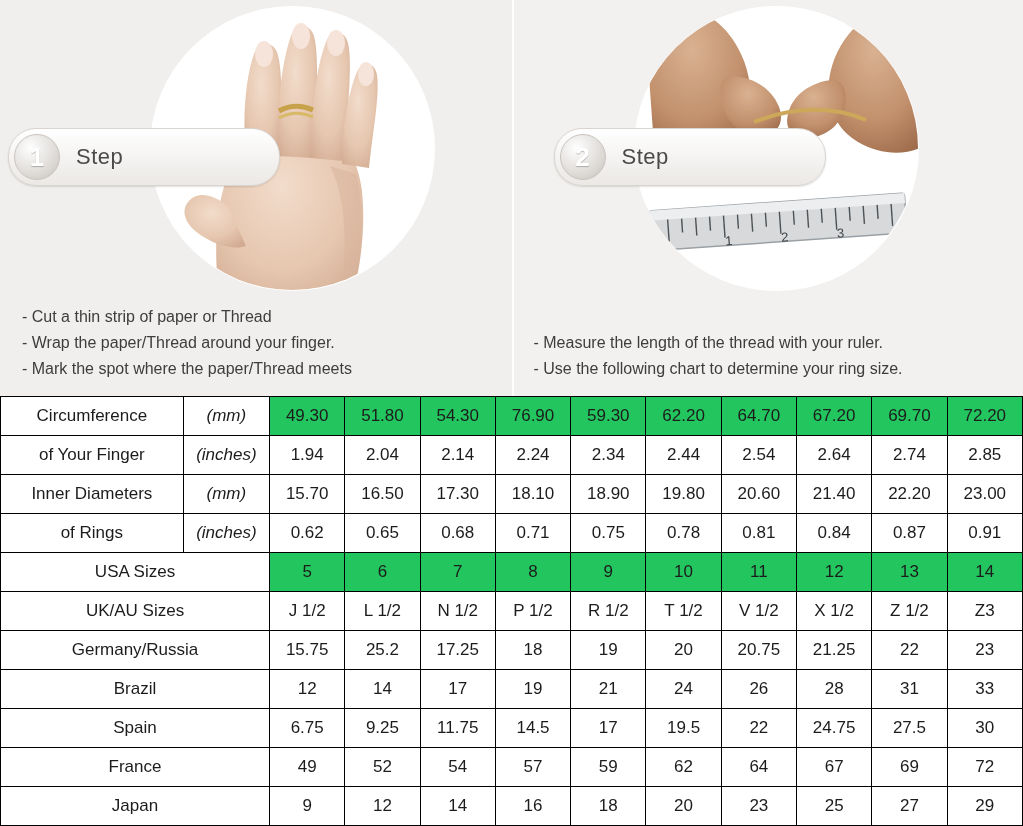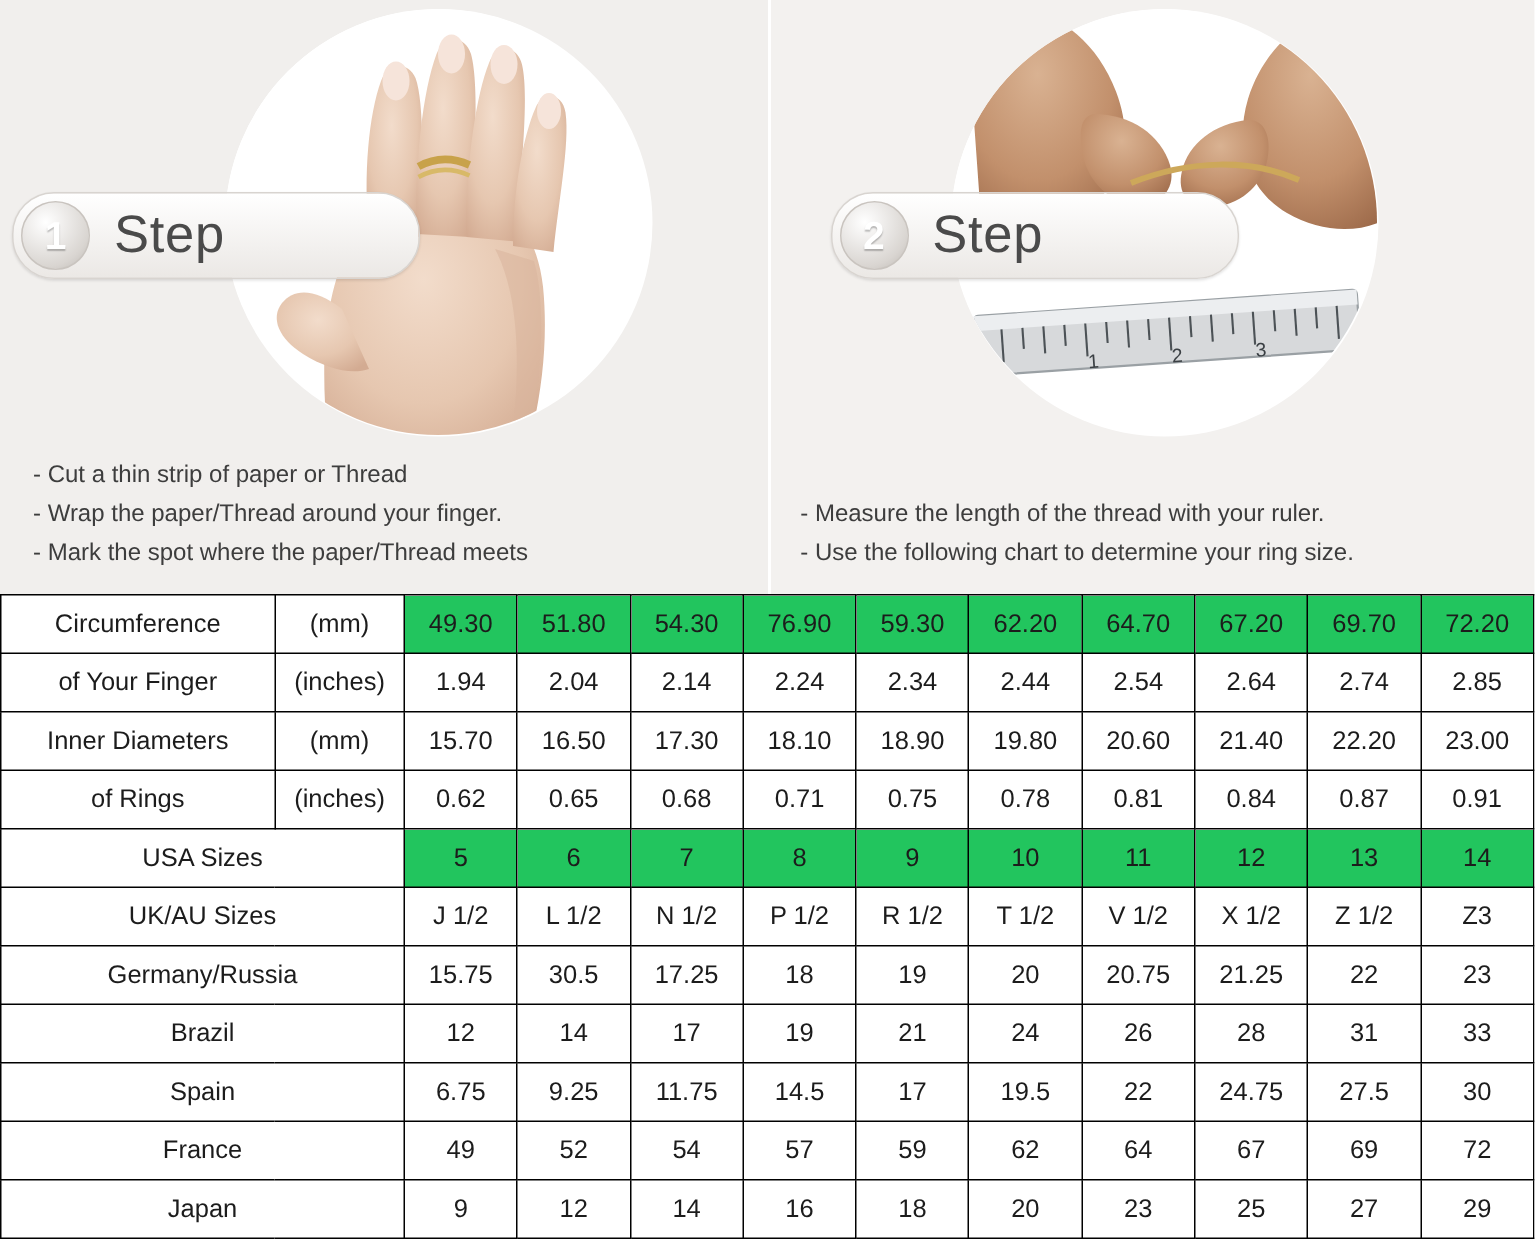--- a/index.html
+++ b/index.html
@@ -89,21 +89,21 @@
     font-size: 26px;
     font-weight: bold;
     display: flex;
     align-items: center;
     justify-content: center;
     text-shadow: 0 1px 1px rgba(0,0,0,0.25);
     box-sizing: border-box;
   }
   .step-label {
     margin-left: 16px;
-    font-size: 35px;
+    font-size: 22px;
     color: #4a4a4a;
     letter-spacing: 0.5px;
   }
 
   .step-notes {
     position: absolute;
     bottom: 14px;
     left: 22px;
     right: 16px;
     font-size: 16px;
@@ -144,20 +144,21 @@
     padding-left: 10px;
     font-size: 18px;
   }
   td.rowlabel-c {
     text-align: center;
     font-size: 18px;
   }
   td.unit {
     text-align: center;
     font-size: 16.5px;
+    font-style: italic;
   }
   td.shaded {
     background: #22c55e;
   }
   .col-label { width: 182px; }
   .col-unit { width: 86px; }
   .col-d { width: 75px; }
 </style>
 </head>
 <body>
@@ -388,21 +389,21 @@
           <td>T 1/2</td>
           <td>V 1/2</td>
           <td>X 1/2</td>
           <td>Z 1/2</td>
           <td>Z3</td>
         </tr>
 
         <tr>
           <td class="rowlabel" colspan="2">Germany/Russia</td>
           <td>15.75</td>
-          <td>30.5</td>
+          <td>25.2</td>
           <td>17.25</td>
           <td>18</td>
           <td>19</td>
           <td>20</td>
           <td>20.75</td>
           <td>21.25</td>
           <td>22</td>
           <td>23</td>
         </tr>
 

